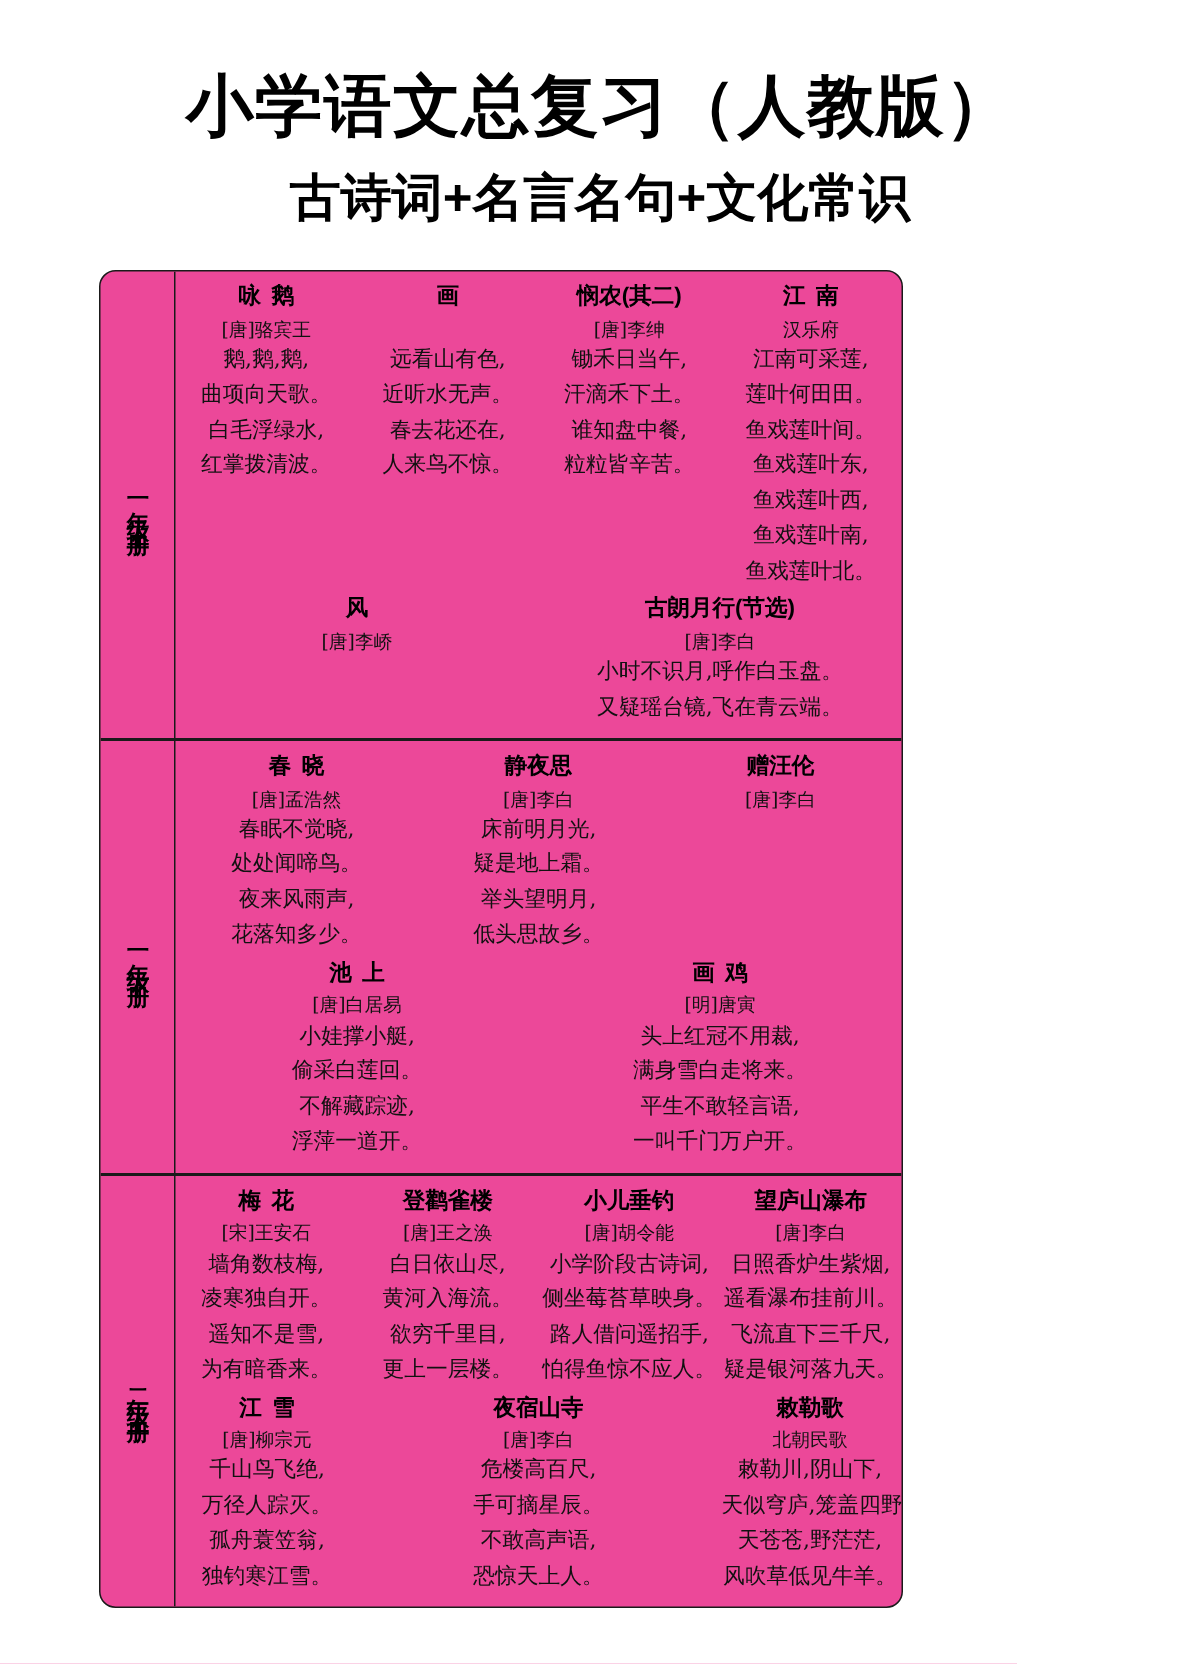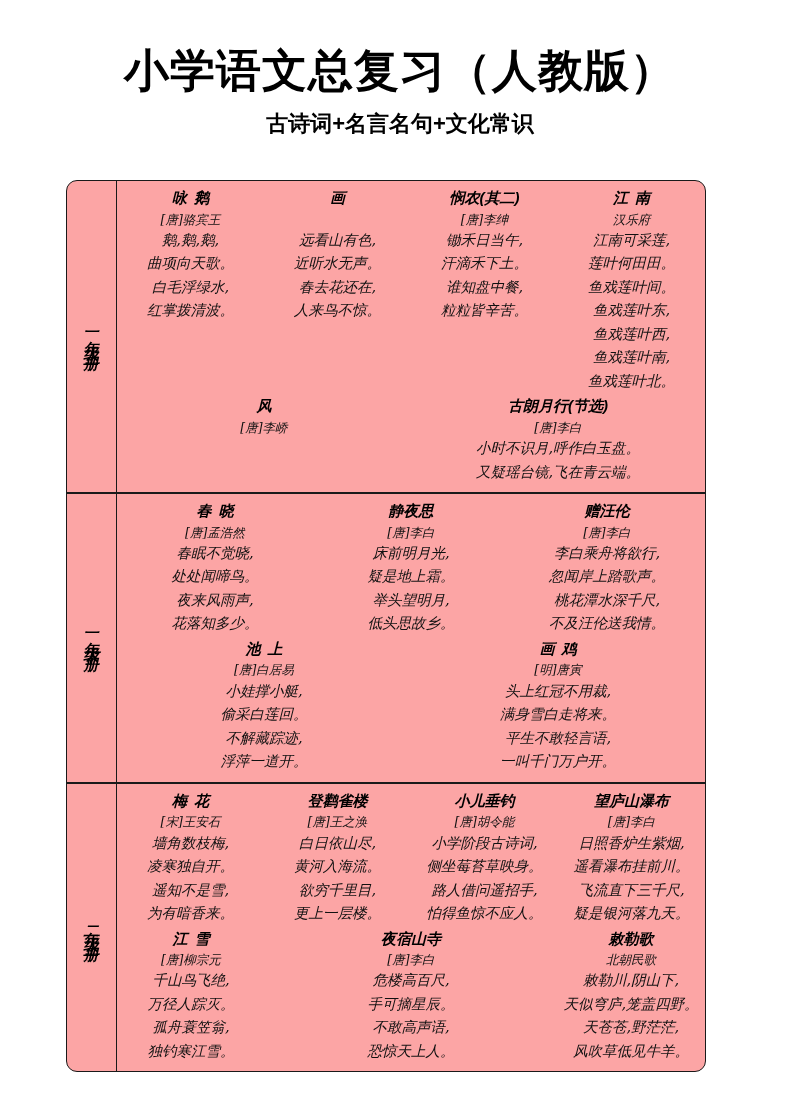--- a/index.html
+++ b/index.html
@@ -23,46 +23,45 @@
     margin-top: 25px;
   }
   .title-main {
     font-size: 45px;
     font-weight: bold;
     letter-spacing: 1px;
     line-height: 1.25;
     color: #000;
   }
   .title-sub {
-    font-size: 22px;
+    font-size: 34px;
     font-weight: bold;
     letter-spacing: 0px;
     margin-top: 10px;
     color: #000;
   }
   .title-section {
     font-size: 14px;
     font-weight: bold;
     margin-top: 14px;
     margin-bottom: 10px;
     color: #000;
   }
 
   
   .table-wrap {
     position: absolute;
     left: 66px;
     top: 180px;
-    width: 640px;
+    width: 536px;
     box-sizing: border-box;
     border: 1.6px solid #1a1a1a;
     border-radius: 11px;
-    background: #fca5a5;
+    background: #ec4899;
     overflow: hidden;
-    font-style: italic;
   }
   .grade-row {
     display: flex;
     align-items: stretch;
     border-bottom: 2.2px solid #1a1a1a;
   }
   .grade-row:last-child { border-bottom: none; }
 
   .grade-label {
     width: 50px;
@@ -228,26 +227,20 @@
             <div class="poem-lines">
               <div class="ln">床前明月光,</div>
               <div class="ln">疑是地上霜。</div>
               <div class="ln">举头望明月,</div>
               <div class="ln">低头思故乡。</div>
             </div>
           </div>
           <div class="cell c1">
             <div class="poem-title">赠汪伦</div>
             <div class="poem-author">[唐]李白</div>
-            <div class="poem-lines">
-              <div class="ln">李白乘舟将欲行,</div>
-              <div class="ln">忽闻岸上踏歌声。</div>
-              <div class="ln">桃花潭水深千尺,</div>
-              <div class="ln">不及汪伦送我情。</div>
-            </div>
           </div>
         </div>
         <div class="poem-band">
           <div class="cell c1">
             <div class="poem-title spaced">池上</div>
             <div class="poem-author">[唐]白居易</div>
             <div class="poem-lines">
               <div class="ln">小娃撑小艇,</div>
               <div class="ln">偷采白莲回。</div>
               <div class="ln">不解藏踪迹,</div>

